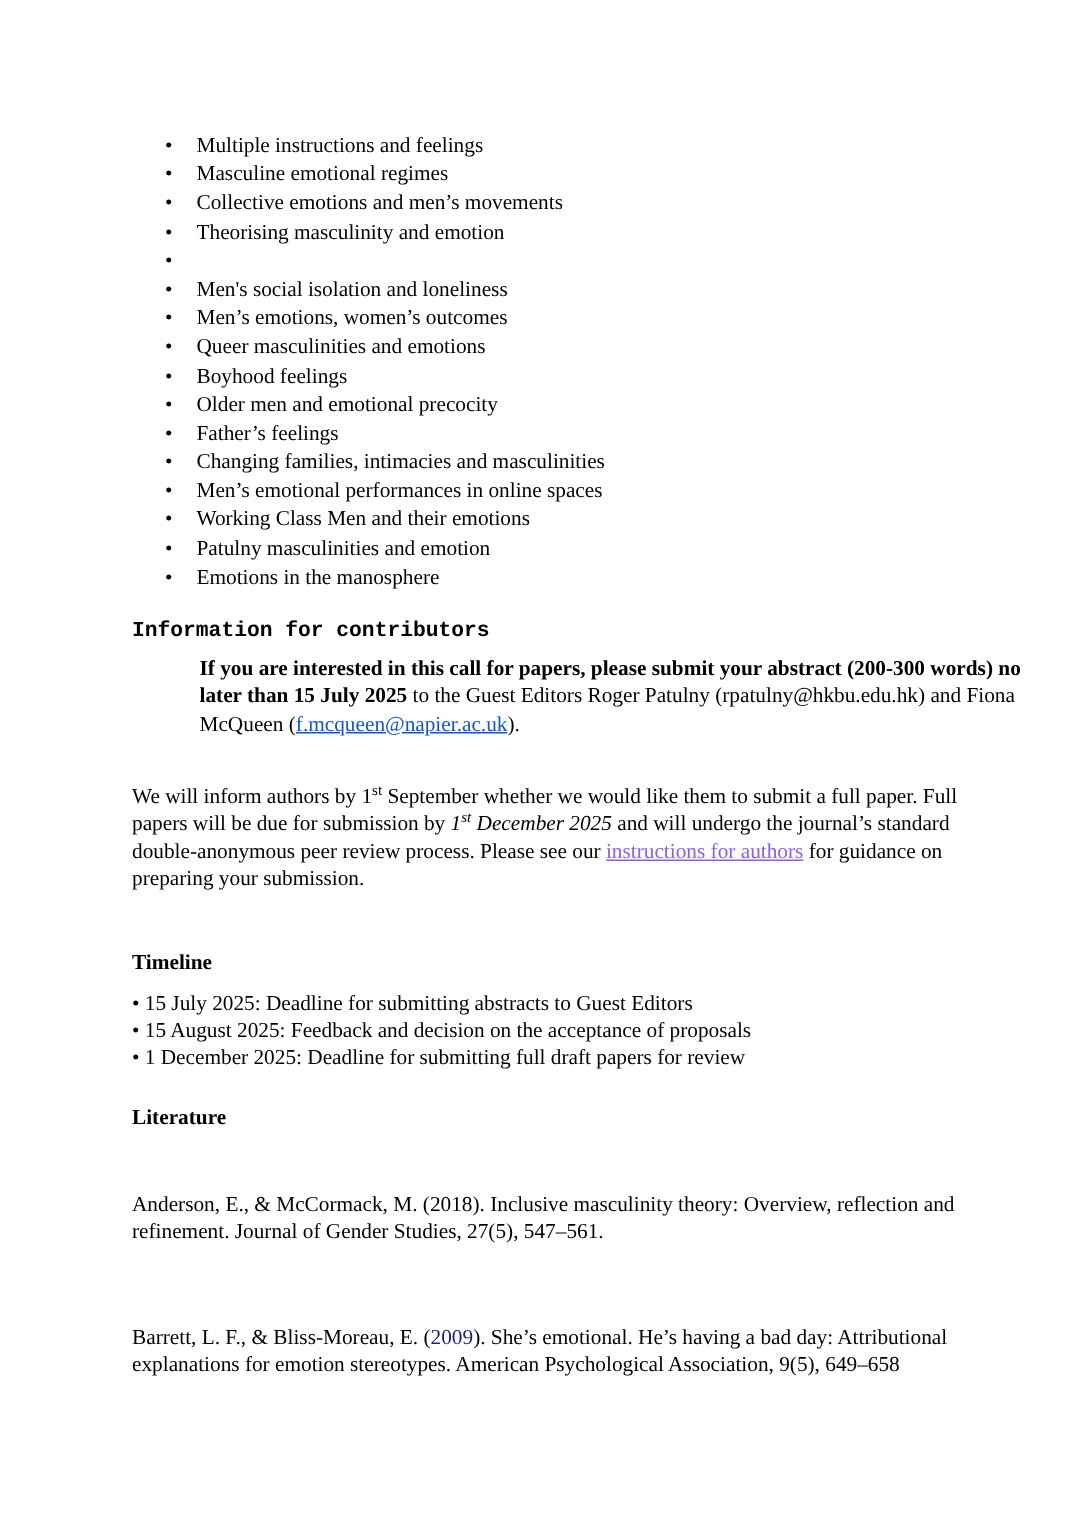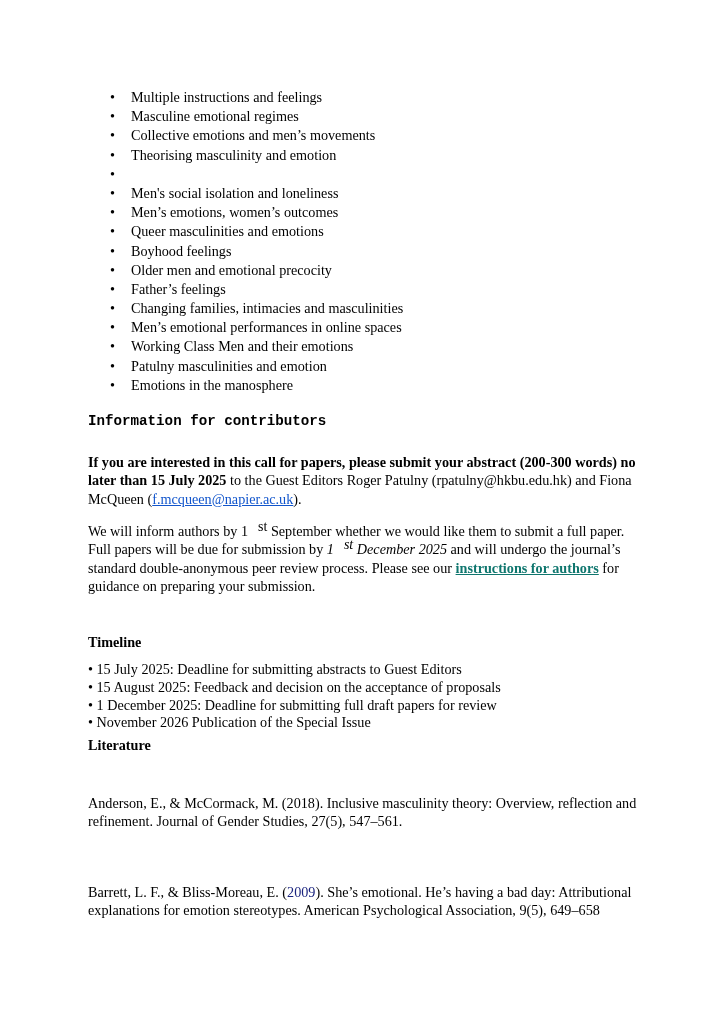--- a/index.html
+++ b/index.html
@@ -6,23 +6,23 @@
   body { width:724px; height:1024px; position:relative; overflow:hidden;
          font-family:"Liberation Serif", serif; font-size:14.2px; color:#000; }
   .page { position:absolute; left:88px; top:88px; width:560px; }
   ul.topics { list-style:none; margin:0; padding:0; }
   ul.topics li { position:relative; padding-left:43px; height:19.2px; line-height:19.2px; white-space:nowrap; }
   ul.topics li .bullet { position:absolute; left:22px; top:0; }
   .heading { font-weight:bold; position:absolute; left:0; line-height:18px; }
   .para { position:absolute; left:0; width:560px; line-height:18.3px; }
   .b { font-weight:bold; }
   .link { color:#1155cc; text-decoration:underline; }
-  .link-bold { color:#0f766e; text-decoration:underline; font-weight:bold; }
+  .link-bold { color:#8b5cf6; text-decoration:underline; font-weight:normal; }
   .dark-link { color:#1a237e; }
-  sup { font-size:14px; line-height:0; vertical-align:5px;margin-left:10px; }
+  sup { font-size:10px; line-height:0; vertical-align:5px; }
   .tl-item { height:17.8px; line-height:17.8px; white-space:nowrap; }
 </style>
 </head>
 <body>
 
 <div class="page">
 
   <ul class="topics" style="position:absolute; left:0; top:0; width:560px;">
     <li><span class="bullet">•</span><span>Multiple instructions and feelings</span></li>
     <li><span class="bullet">•</span><span>Masculine emotional regimes</span></li>
@@ -37,35 +37,34 @@
     <li><span class="bullet">•</span><span>Father’s feelings</span></li>
     <li><span class="bullet">•</span><span>Changing families, intimacies and masculinities</span></li>
     <li><span class="bullet">•</span><span>Men’s emotional performances in online spaces</span></li>
     <li><span class="bullet">•</span><span>Working Class Men and their emotions</span></li>
     <li><span class="bullet">•</span><span>Patulny masculinities and emotion</span></li>
     <li><span class="bullet">•</span><span>Emotions in the manosphere</span></li>
   </ul>
 
   <div class="heading" style="top:324px;font-family:Liberation Mono, monospace;">Information for contributors</div>
 
-  <div class="para" style="top:365px;">
+  <div class="para" style="top:349px;margin-left:45px;">
     <span class="b">If you are interested in this call for papers, please submit your abstract (200-300 words) no later than 15 July 2025</span><span> to the Guest Editors Roger Patulny (rpatulny@hkbu.edu.hk) and Fiona McQueen (</span><span class="link">f.mcqueen@napier.ac.uk</span><span>).</span>
   </div>
 
   <div class="para" style="top:434px;">
     <span>We will inform authors by 1</span><sup>st</sup><span> September whether we would like them to submit a full paper. Full papers will be due for submission by </span><i><span>1</span><sup>st</sup><span> December 2025</span></i><span> and will undergo the journal’s standard double-anonymous peer review process. Please see our </span><span class="link-bold">instructions for authors</span><span> for guidance on preparing your submission.</span>
   </div>
 
   <div class="heading" style="top:545px;">Timeline</div>
 
   <div style="position:absolute; left:0; top:573px;">
     <div class="tl-item">• 15 July 2025: Deadline for submitting abstracts to Guest Editors</div>
     <div class="tl-item">• 15 August 2025: Feedback and decision on the acceptance of proposals</div>
     <div class="tl-item">• 1 December 2025: Deadline for submitting full draft papers for review</div>
-    <div class="tl-item">• November 2026 Publication of the Special Issue</div>
   </div>
 
   <div class="heading" style="top:648px;">Literature</div>
 
   <div class="para" style="top:706px;">Anderson, E., &amp; McCormack, M. (2018). Inclusive masculinity theory: Overview, reflection and refinement. Journal of Gender Studies, 27(5), 547–561.</div>
 
   <div class="para" style="top:751px;margin-top:44px;">
     <span>Barrett, L. F., &amp; Bliss-Moreau, E. (</span><span class="dark-link">2009</span><span>). She’s emotional. He’s having a bad day: Attributional explanations for emotion stereotypes. American Psychological Association, 9(5), 649–658</span>
   </div>
 

